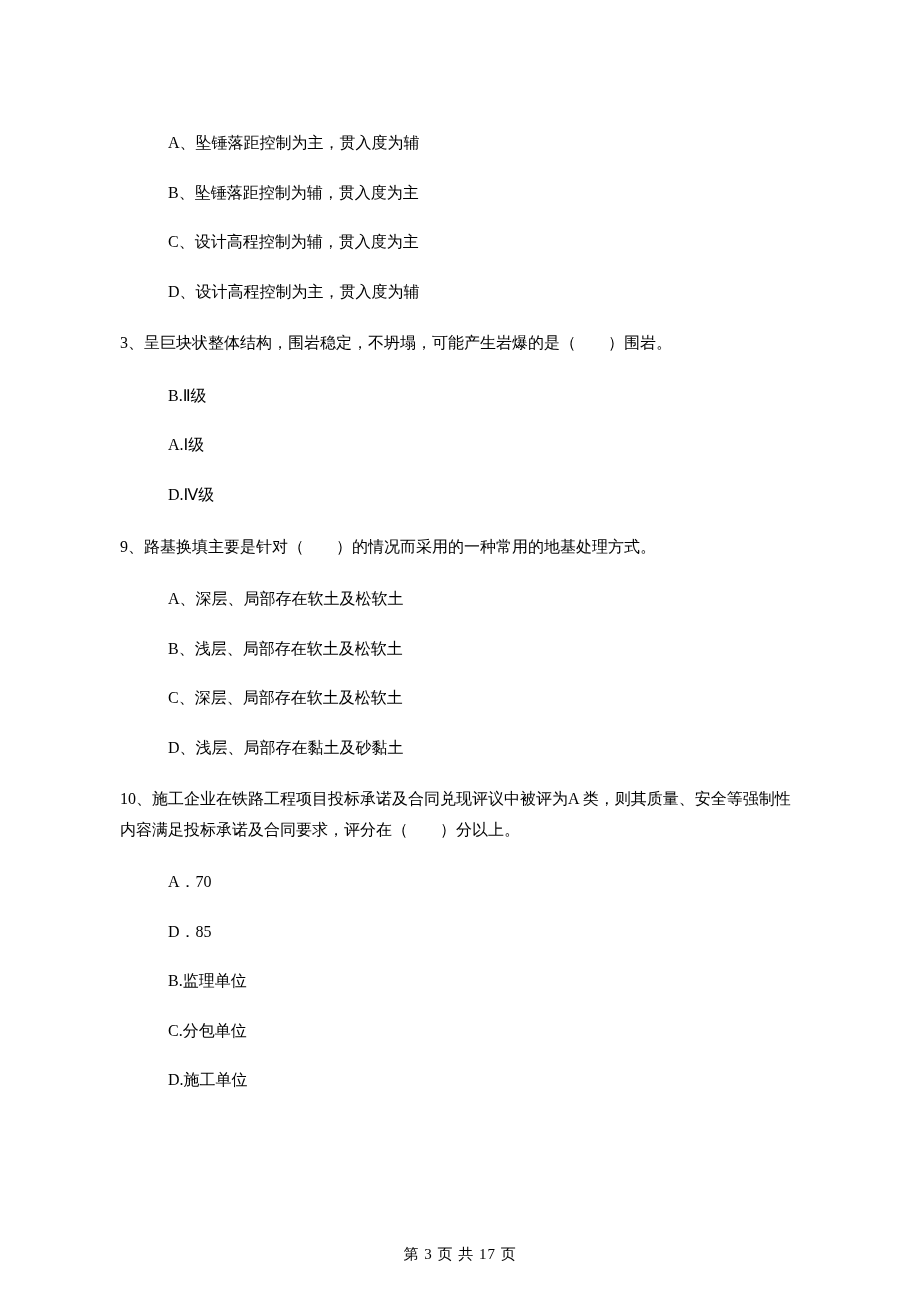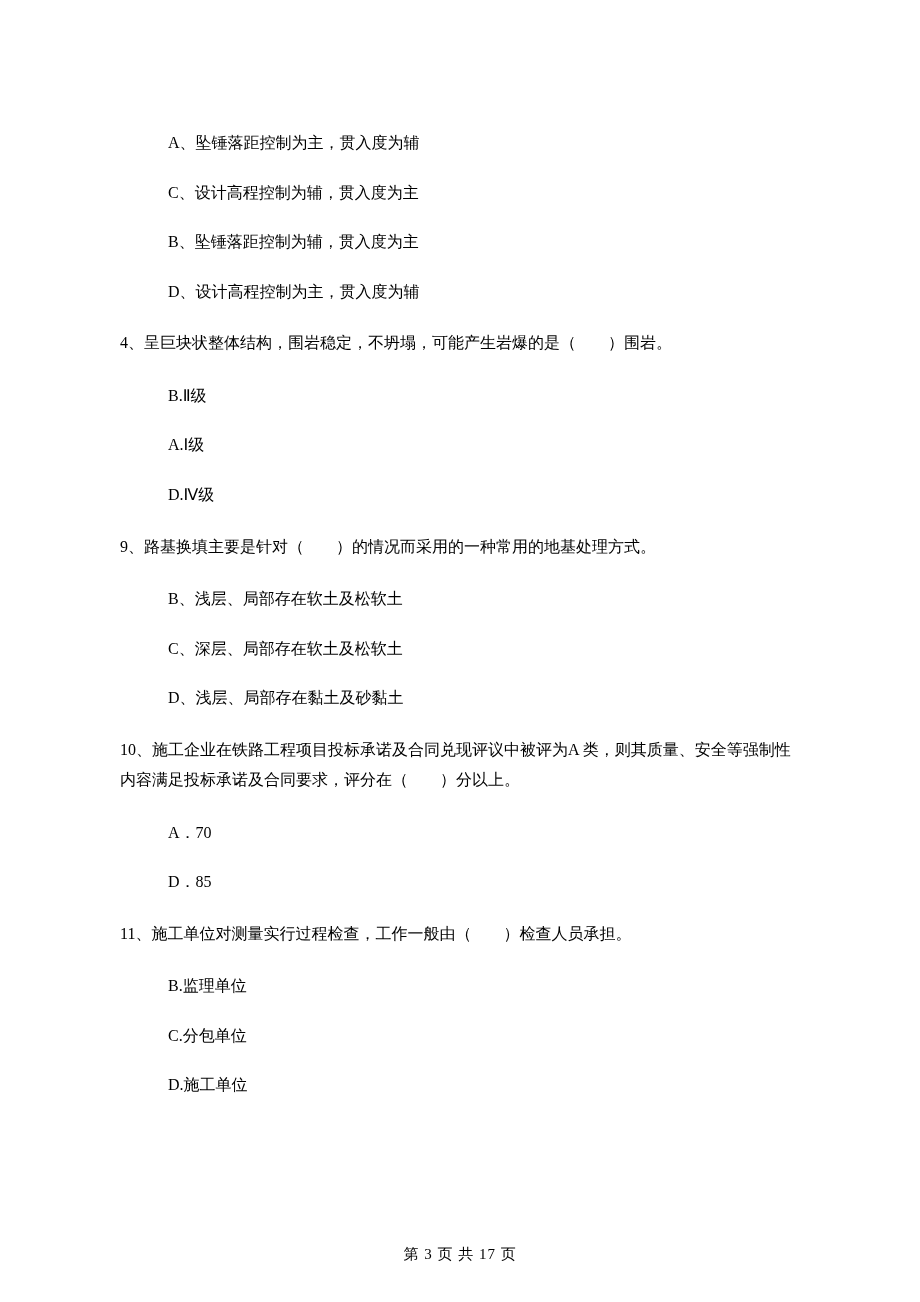--- a/index.html
+++ b/index.html
@@ -36,38 +36,38 @@
       font-size: 15px;
       letter-spacing: 1px;
     }
   </style>
 </head>
 <body>
 
 <div class="page">
 
   <div class="option">A、坠锤落距控制为主，贯入度为辅</div>
+  <div class="option">B、坠锤落距控制为辅，贯入度为主</div>
   <div class="option">C、设计高程控制为辅，贯入度为主</div>
-  <div class="option">B、坠锤落距控制为辅，贯入度为主</div>
   <div class="option">D、设计高程控制为主，贯入度为辅</div>
 
-  <div class="question">4、呈巨块状整体结构，围岩稳定，不坍塌，可能产生岩爆的是（　　）围岩。</div>
+  <div class="question">3、呈巨块状整体结构，围岩稳定，不坍塌，可能产生岩爆的是（　　）围岩。</div>
   <div class="option">B.Ⅱ级</div>
   <div class="option">A.Ⅰ级</div>
   <div class="option">D.Ⅳ级</div>
 
   <div class="question">9、路基换填主要是针对（　　）的情况而采用的一种常用的地基处理方式。</div>
+  <div class="option">A、深层、局部存在软土及松软土</div>
   <div class="option">B、浅层、局部存在软土及松软土</div>
   <div class="option">C、深层、局部存在软土及松软土</div>
   <div class="option">D、浅层、局部存在黏土及砂黏土</div>
 
   <div class="question">10、施工企业在铁路工程项目投标承诺及合同兑现评议中被评为A 类，则其质量、安全等强制性内容满足投标承诺及合同要求，评分在（　　）分以上。</div>
   <div class="option">A．70</div>
   <div class="option">D．85</div>
 
-  <div class="question">11、施工单位对测量实行过程检查，工作一般由（　　）检查人员承担。</div>
   <div class="option">B.监理单位</div>
   <div class="option">C.分包单位</div>
   <div class="option">D.施工单位</div>
 
 </div>
 
 <div class="footer">第 3 页 共 17 页</div>
 
 </body></html>

